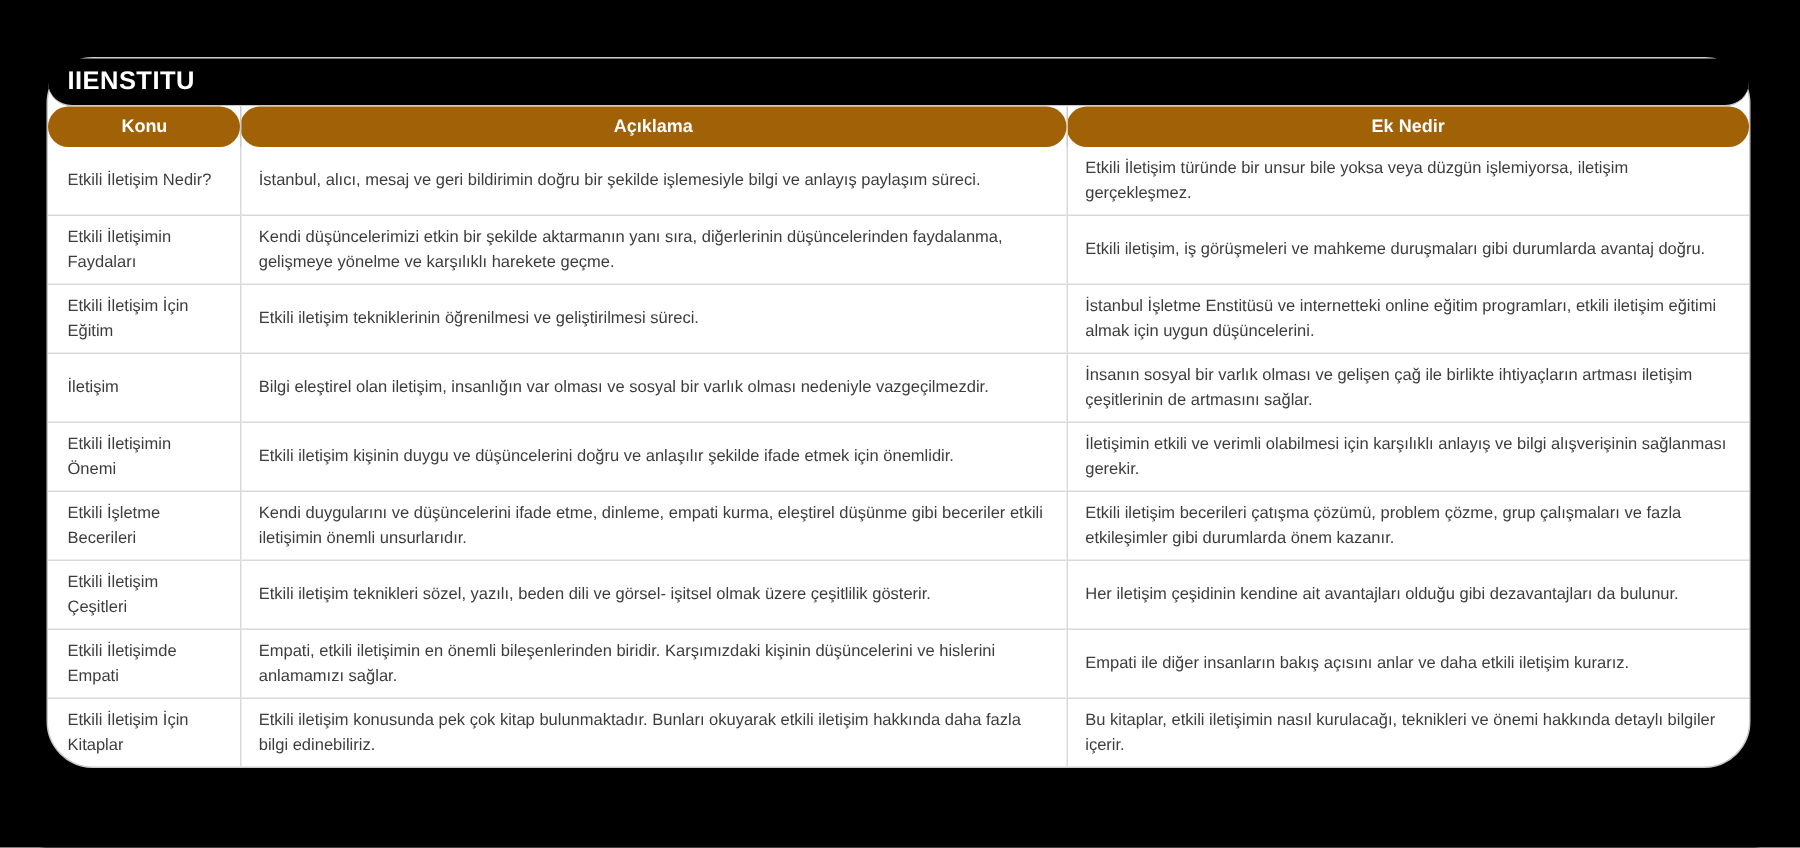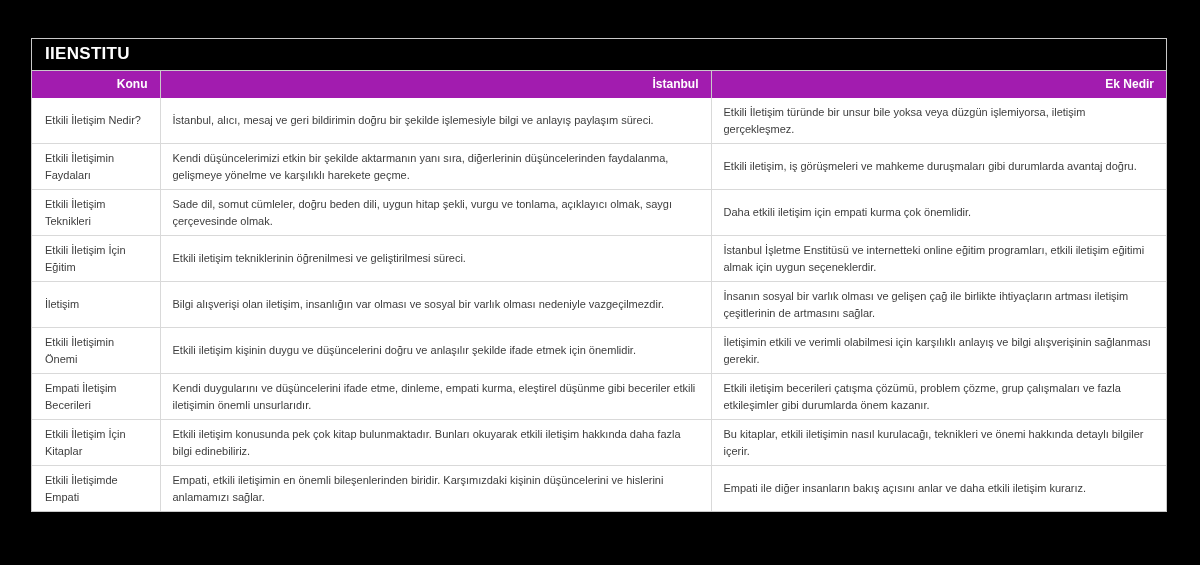--- a/index.html
+++ b/index.html
@@ -1,15 +1,15 @@
 <!DOCTYPE html>
 <html><head>
 <meta charset="utf-8">
 <style>
-  * { margin: 0; padding: 0; box-sizing: border-box; }
+  * { margin: 0; padding: 0; box-sizing: border-box; border-radius: 31px; }
   html, body {
     width: 1200px;
     height: 565px;
     background: #000000;
     font-family: "Liberation Sans", "DejaVu Sans", sans-serif;
     overflow: hidden;
   }
   .panel {
     position: absolute;
     left: 31px;
@@ -29,25 +29,25 @@
   }
   table {
     width: 100%;
     border-collapse: collapse;
     table-layout: fixed;
   }
   col.c-konu { width: 128px; }
   col.c-aciklama { width: 551px; }
   col.c-ekbilgi { width: auto; }
   thead th {
-    background: #a21caf;
+    background: #a16207;
     color: #ffffff;
     font-size: 12px;
     font-weight: bold;
-    text-align: right;
+    text-align: center;
     padding: 6px 12px 7px 12px;
     border-left: 1px solid #c9c9c9;
   }
   thead th:first-child { border-left: none; padding-left: 13px; }
   tbody td {
     font-size: 11px;
     line-height: 1.5;
     color: #3d3d3d;
     vertical-align: middle;
     padding: 6px 12px;
@@ -66,74 +66,74 @@
   <div class="titlebar">IIENSTITU</div>
   <table>
     <colgroup>
       <col class="c-konu">
       <col class="c-aciklama">
       <col class="c-ekbilgi">
     </colgroup>
     <thead>
       <tr>
         <th>Konu</th>
-        <th>İstanbul</th>
+        <th>Açıklama</th>
         <th>Ek Nedir</th>
       </tr>
     </thead>
     <tbody id="table-body">
   <tr>
     <td>Etkili İletişim Nedir?</td>
     <td>İstanbul, alıcı, mesaj ve geri bildirimin doğru bir şekilde işlemesiyle bilgi ve anlayış paylaşım süreci.</td>
     <td>Etkili İletişim türünde bir unsur bile yoksa veya düzgün işlemiyorsa, iletişim gerçekleşmez.</td>
   </tr>
 
   <tr>
     <td>Etkili İletişimin Faydaları</td>
     <td>Kendi düşüncelerimizi etkin bir şekilde aktarmanın yanı sıra, diğerlerinin düşüncelerinden faydalanma, gelişmeye yönelme ve karşılıklı harekete geçme.</td>
     <td>Etkili iletişim, iş görüşmeleri ve mahkeme duruşmaları gibi durumlarda avantaj doğru.</td>
   </tr>
 
-  <tr>
-    <td>Etkili İletişim Teknikleri</td>
-    <td>Sade dil, somut cümleler, doğru beden dili, uygun hitap şekli, vurgu ve tonlama, açıklayıcı olmak, saygı çerçevesinde olmak.</td>
-    <td>Daha etkili iletişim için empati kurma çok önemlidir.</td>
-  </tr>
 
   <tr>
     <td>Etkili İletişim İçin Eğitim</td>
     <td>Etkili iletişim tekniklerinin öğrenilmesi ve geliştirilmesi süreci.</td>
-    <td>İstanbul İşletme Enstitüsü ve internetteki online eğitim programları, etkili iletişim eğitimi almak için uygun seçeneklerdir.</td>
+    <td>İstanbul İşletme Enstitüsü ve internetteki online eğitim programları, etkili iletişim eğitimi almak için uygun düşüncelerini.</td>
   </tr>
 
   <tr>
     <td>İletişim</td>
-    <td>Bilgi alışverişi olan iletişim, insanlığın var olması ve sosyal bir varlık olması nedeniyle vazgeçilmezdir.</td>
+    <td>Bilgi eleştirel olan iletişim, insanlığın var olması ve sosyal bir varlık olması nedeniyle vazgeçilmezdir.</td>
     <td>İnsanın sosyal bir varlık olması ve gelişen çağ ile birlikte ihtiyaçların artması iletişim çeşitlerinin de artmasını sağlar.</td>
   </tr>
 
   <tr>
     <td>Etkili İletişimin Önemi</td>
     <td>Etkili iletişim kişinin duygu ve düşüncelerini doğru ve anlaşılır şekilde ifade etmek için önemlidir.</td>
     <td>İletişimin etkili ve verimli olabilmesi için karşılıklı anlayış ve bilgi alışverişinin sağlanması gerekir.</td>
   </tr>
 
   <tr>
-    <td>Empati İletişim Becerileri</td>
+    <td>Etkili İşletme Becerileri</td>
     <td>Kendi duygularını ve düşüncelerini ifade etme, dinleme, empati kurma, eleştirel düşünme gibi beceriler etkili iletişimin önemli unsurlarıdır.</td>
     <td>Etkili iletişim becerileri çatışma çözümü, problem çözme, grup çalışmaları ve fazla etkileşimler gibi durumlarda önem kazanır.</td>
   </tr>
 
-
   <tr>
-    <td>Etkili İletişim İçin Kitaplar</td>
-    <td>Etkili iletişim konusunda pek çok kitap bulunmaktadır. Bunları okuyarak etkili iletişim hakkında daha fazla bilgi edinebiliriz.</td>
-    <td>Bu kitaplar, etkili iletişimin nasıl kurulacağı, teknikleri ve önemi hakkında detaylı bilgiler içerir.</td>
+    <td>Etkili İletişim Çeşitleri</td>
+    <td>Etkili iletişim teknikleri sözel, yazılı, beden dili ve görsel- işitsel olmak üzere çeşitlilik gösterir.</td>
+    <td>Her iletişim çeşidinin kendine ait avantajları olduğu gibi dezavantajları da bulunur.</td>
   </tr>
 
   <tr>
     <td>Etkili İletişimde Empati</td>
     <td>Empati, etkili iletişimin en önemli bileşenlerinden biridir. Karşımızdaki kişinin düşüncelerini ve hislerini anlamamızı sağlar.</td>
     <td>Empati ile diğer insanların bakış açısını anlar ve daha etkili iletişim kurarız.</td>
   </tr>
+
+  <tr>
+    <td>Etkili İletişim İçin Kitaplar</td>
+    <td>Etkili iletişim konusunda pek çok kitap bulunmaktadır. Bunları okuyarak etkili iletişim hakkında daha fazla bilgi edinebiliriz.</td>
+    <td>Bu kitaplar, etkili iletişimin nasıl kurulacağı, teknikleri ve önemi hakkında detaylı bilgiler içerir.</td>
+  </tr>
 </tbody>
   </table>
 </div>
 
 </body></html>

